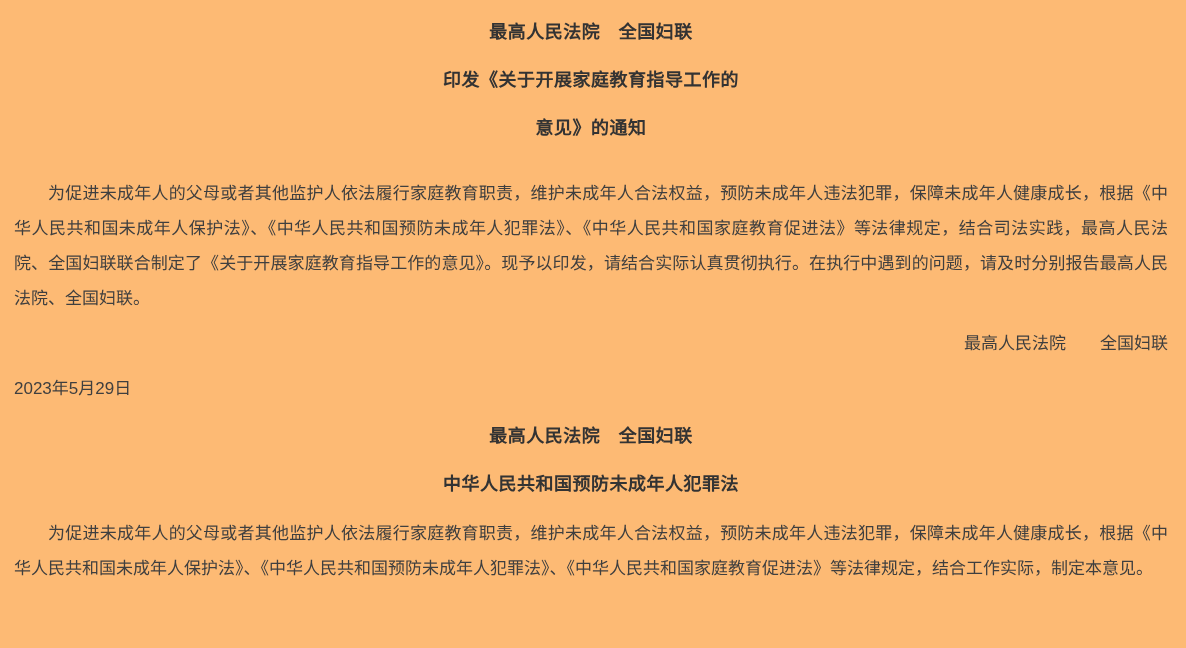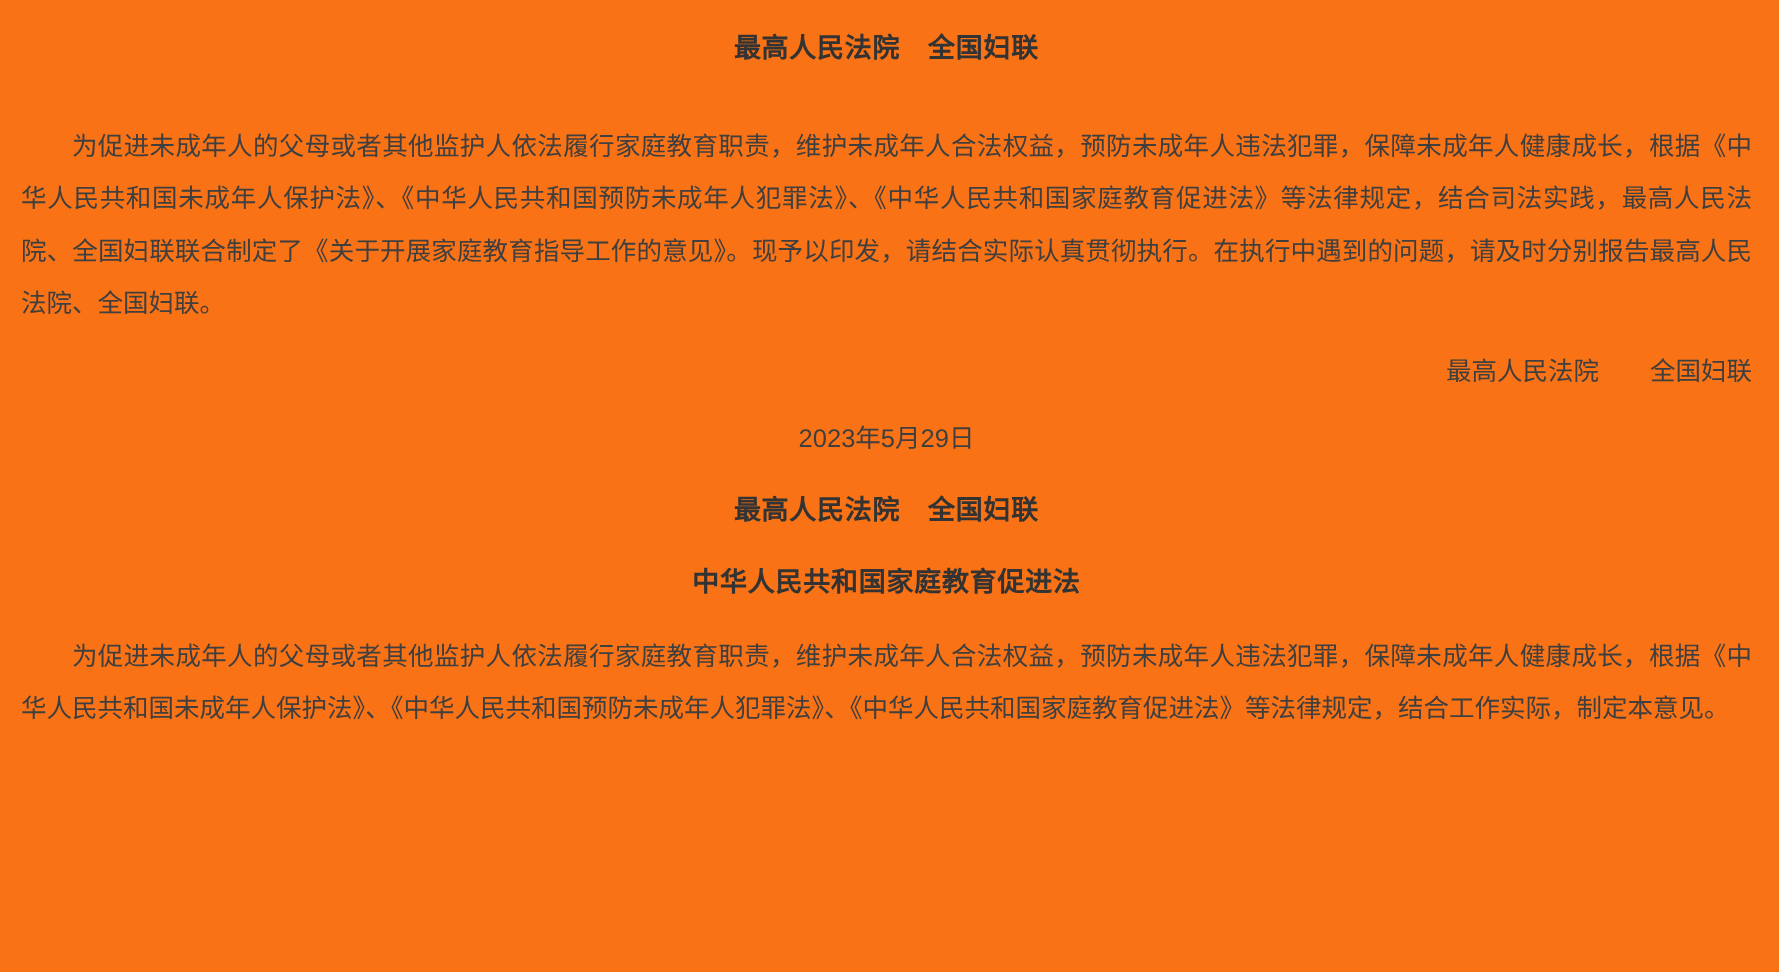--- a/index.html
+++ b/index.html
@@ -6,21 +6,21 @@
     margin: 0;
     padding: 0;
     background: #ffffff;
     font-family: "Liberation Sans", sans-serif;
   }
   .doc {
     width: 1186px;
     min-height: 648px;
     box-sizing: border-box;
     padding: 8px 18px 0 14px;
-    background: #f97316;
+    background: #fdba74;
     color: #3f3f3f;
     font-size: 17px;
     overflow: hidden;
   }
   .title-line {
     text-align: center;
     font-weight: bold;
     font-size: 18px;
     line-height: 48px;
     color: #333333;
@@ -38,45 +38,47 @@
     text-indent: 2em;
   }
   .signature {
     margin: 10px 0 0 0;
     line-height: 35px;
     text-align: right;
   }
   .date {
     margin: 10px 0 0 0;
     line-height: 35px;
-    text-align: center;
+    text-align: left;
   }
   .opinion-header {
     margin-top: 6px;
   }
   .opinion-body {
     margin-top: 8px;
   }
 </style>
 </head>
 <body>
 
 <div class="doc">
 
   <header>
     <div class="title-line">最高人民法院　全国妇联</div>
+    <div class="title-line">印发《关于开展家庭教育指导工作的</div>
+    <div class="title-line">意见》的通知</div>
   </header>
 
 
   <p class="body-para">为促进未成年人的父母或者其他监护人依法履行家庭教育职责，维护未成年人合法权益，预防未成年人违法犯罪，保障未成年人健康成长，根据《中华人民共和国未成年人保护法》、《中华人民共和国预防未成年人犯罪法》、《中华人民共和国家庭教育促进法》等法律规定，结合司法实践，最高人民法院、全国妇联联合制定了《关于开展家庭教育指导工作的意见》。现予以印发，请结合实际认真贯彻执行。在执行中遇到的问题，请及时分别报告最高人民法院、全国妇联。</p>
 
   <p class="signature">最高人民法院　　全国妇联</p>
 
   <p class="date">2023年5月29日</p>
 
   <header class="opinion-header">
     <div class="title-line">最高人民法院　全国妇联</div>
-    <div class="title-line">中华人民共和国家庭教育促进法</div>
+    <div class="title-line">中华人民共和国预防未成年人犯罪法</div>
   </header>
 
   <p class="body-para opinion-body">为促进未成年人的父母或者其他监护人依法履行家庭教育职责，维护未成年人合法权益，预防未成年人违法犯罪，保障未成年人健康成长，根据《中华人民共和国未成年人保护法》、《中华人民共和国预防未成年人犯罪法》、《中华人民共和国家庭教育促进法》等法律规定，结合工作实际，制定本意见。</p>
 
 </div>
 
 </body></html>

